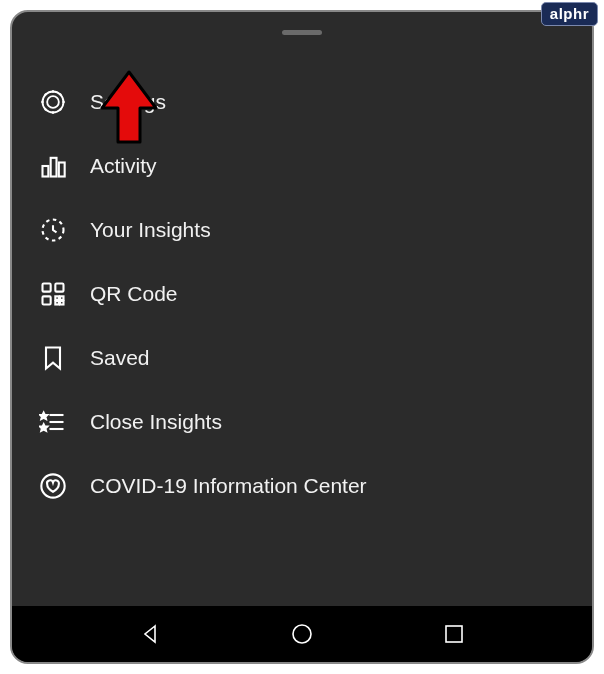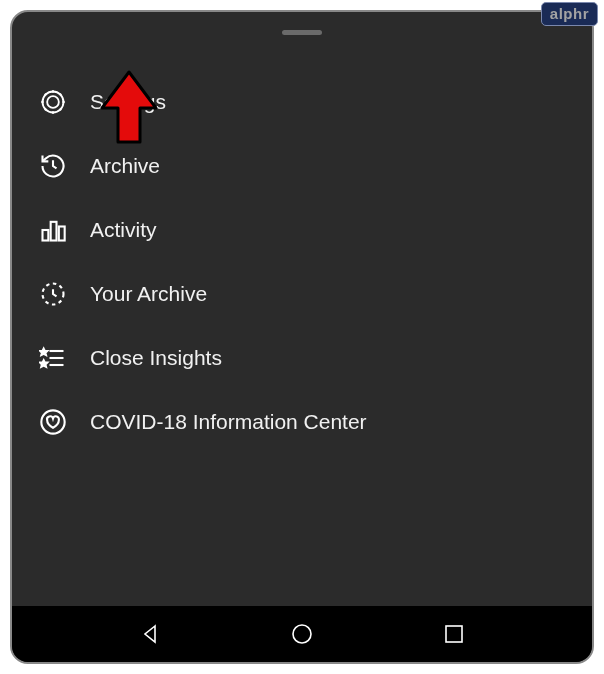--- a/index.html
+++ b/index.html
@@ -80,21 +80,21 @@
     align-items: center;
     justify-content: center;
     cursor: pointer;
   }
   .nav-btn svg { width: 24px; height: 24px; }
   .alphr-badge {
     position: absolute;
     top: 2px;
     right: 6px;
     background: #1a2b56;
-    color: #a3a3a3;
+    color: #ffffff;
     font-size: 15px;
     font-weight: 600;
     padding: 2px 8px 3px;
     border-radius: 5px;
     border: 1px solid #7a88ad;
     letter-spacing: 0.5px;
   }
   .pointer-arrow {
     position: absolute;
     top: 68px;
@@ -117,53 +117,65 @@
       <span class="menu-icon">
         <svg viewBox="0 0 24 24" fill="none" stroke="#fff" stroke-width="1.6">
             <circle cx="12" cy="12" r="9"></circle>
             <circle cx="12" cy="12" r="5" fill="#2b2b2b"></circle>
             <path d="M12 2v2M12 20v2M4.9 4.9l1.4 1.4M17.7 17.7l1.4 1.4M2 12h2M20 12h2M4.9 19.1l1.4-1.4M17.7 6.3l1.4-1.4"></path>
           </svg>
       </span>
       <span class="menu-label">Settings</span>
     </div>
 
-    <div class="menu-item">
-      <span class="menu-icon">
-        <svg viewBox="0 0 24 24" fill="none" stroke="#fff" stroke-width="1.8">
-            <path d="M3 12a9 9 0 1 0 3-6.7L3 8"></path>
-            <polyline points="3 3 3 8 8 8"></polyline>
-            <polyline points="12 7 12 12 15 14"></polyline>
-          </svg>
-      </span>
-      <span class="menu-label">Archive</span>
-    </div>
 
     <div class="menu-item">
       <span class="menu-icon">
         <svg viewBox="0 0 24 24" fill="none" stroke="#fff" stroke-width="1.8">
             <rect x="3" y="12" width="5" height="9"></rect>
             <rect x="10" y="5" width="5" height="16"></rect>
             <rect x="17" y="9" width="5" height="12"></rect>
           </svg>
       </span>
       <span class="menu-label">Activity</span>
     </div>
 
     <div class="menu-item">
       <span class="menu-icon">
         <svg viewBox="0 0 24 24" fill="none" stroke="#fff" stroke-width="1.8">
             <circle cx="12" cy="12" r="9" stroke-dasharray="3 3"></circle>
             <polyline points="12 8 12 12 15 14"></polyline>
           </svg>
       </span>
-      <span class="menu-label">Your Archive</span>
-    </div>
-
-
+      <span class="menu-label">Your Insights</span>
+    </div>
+
+    <div class="menu-item">
+      <span class="menu-icon">
+        <svg viewBox="0 0 24 24" fill="none" stroke="#fff" stroke-width="1.8">
+            <rect x="3" y="3" width="7" height="7" rx="1"></rect>
+            <rect x="14" y="3" width="7" height="7" rx="1"></rect>
+            <rect x="3" y="14" width="7" height="7" rx="1"></rect>
+            <rect x="14" y="14" width="3" height="3"></rect>
+            <rect x="18" y="18" width="3" height="3"></rect>
+            <rect x="14" y="18" width="3" height="3"></rect>
+            <rect x="18" y="14" width="3" height="3"></rect>
+          </svg>
+      </span>
+      <span class="menu-label">QR Code</span>
+    </div>
+
+    <div class="menu-item">
+      <span class="menu-icon">
+        <svg viewBox="0 0 24 24" fill="none" stroke="#fff" stroke-width="1.8">
+            <path d="M6 3h12v18l-6-5-6 5z"></path>
+          </svg>
+      </span>
+      <span class="menu-label">Saved</span>
+    </div>
 
     <div class="menu-item">
       <span class="menu-icon">
         <svg viewBox="0 0 24 24" fill="none" stroke="#fff" stroke-width="1.8">
             <line x1="9" y1="6" x2="21" y2="6"></line>
             <line x1="9" y1="12" x2="21" y2="12"></line>
             <line x1="9" y1="18" x2="21" y2="18"></line>
             <polygon points="4 4 5 6 7 6 5.5 7.5 6 9.5 4 8.5 2 9.5 2.5 7.5 1 6 3 6" fill="#fff"></polygon>
             <polygon points="4 14 5 16 7 16 5.5 17.5 6 19.5 4 18.5 2 19.5 2.5 17.5 1 16 3 16" fill="#fff"></polygon>
           </svg>
@@ -171,21 +183,21 @@
       <span class="menu-label">Close Insights</span>
     </div>
 
     <div class="menu-item">
       <span class="menu-icon">
         <svg viewBox="0 0 24 24" fill="none" stroke="#fff" stroke-width="1.8">
             <circle cx="12" cy="12" r="10"></circle>
             <path d="M12 17s-5-3-5-6.5A2.5 2.5 0 0 1 12 9a2.5 2.5 0 0 1 5 1.5C17 14 12 17 12 17z"></path>
           </svg>
       </span>
-      <span class="menu-label">COVID-18 Information Center</span>
+      <span class="menu-label">COVID-19 Information Center</span>
     </div>
 
   </div>
 
   <div class="navbar">
     <div class="nav-btn">
       <svg viewBox="0 0 24 24" fill="none" stroke="#fff" stroke-width="1.6">
           <polygon points="16 4 6 12 16 20"></polygon>
         </svg>
     </div>

